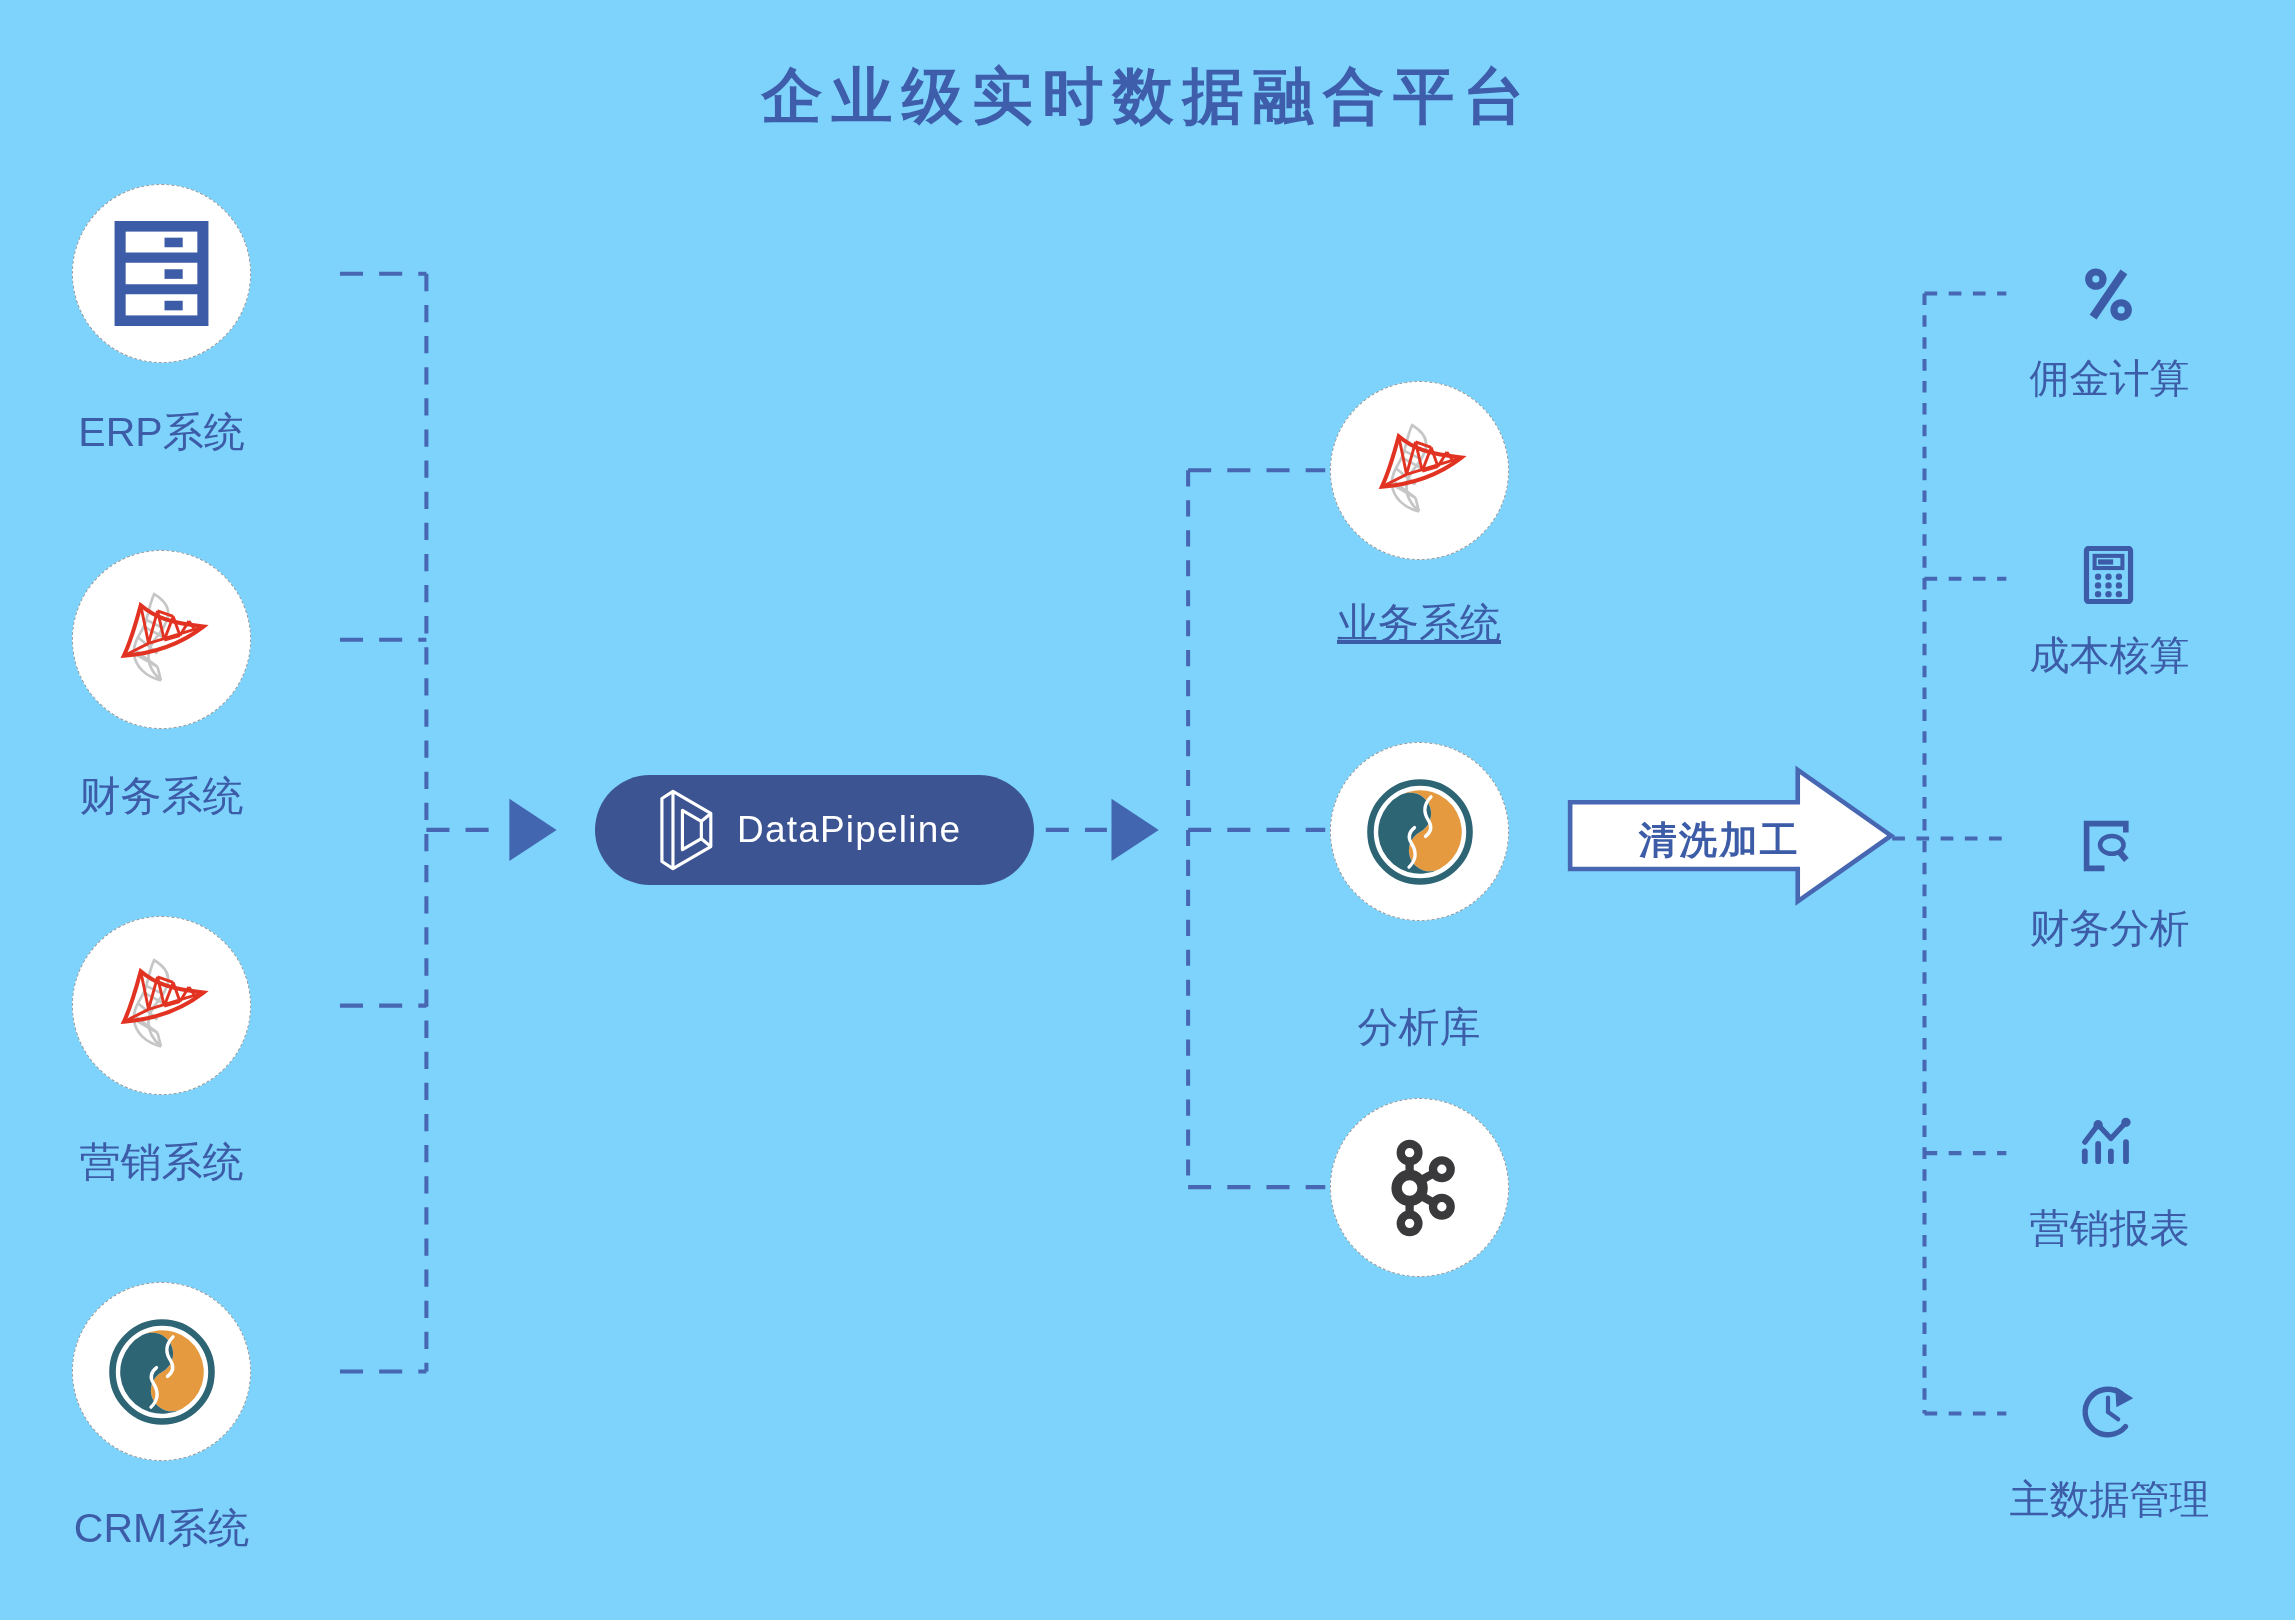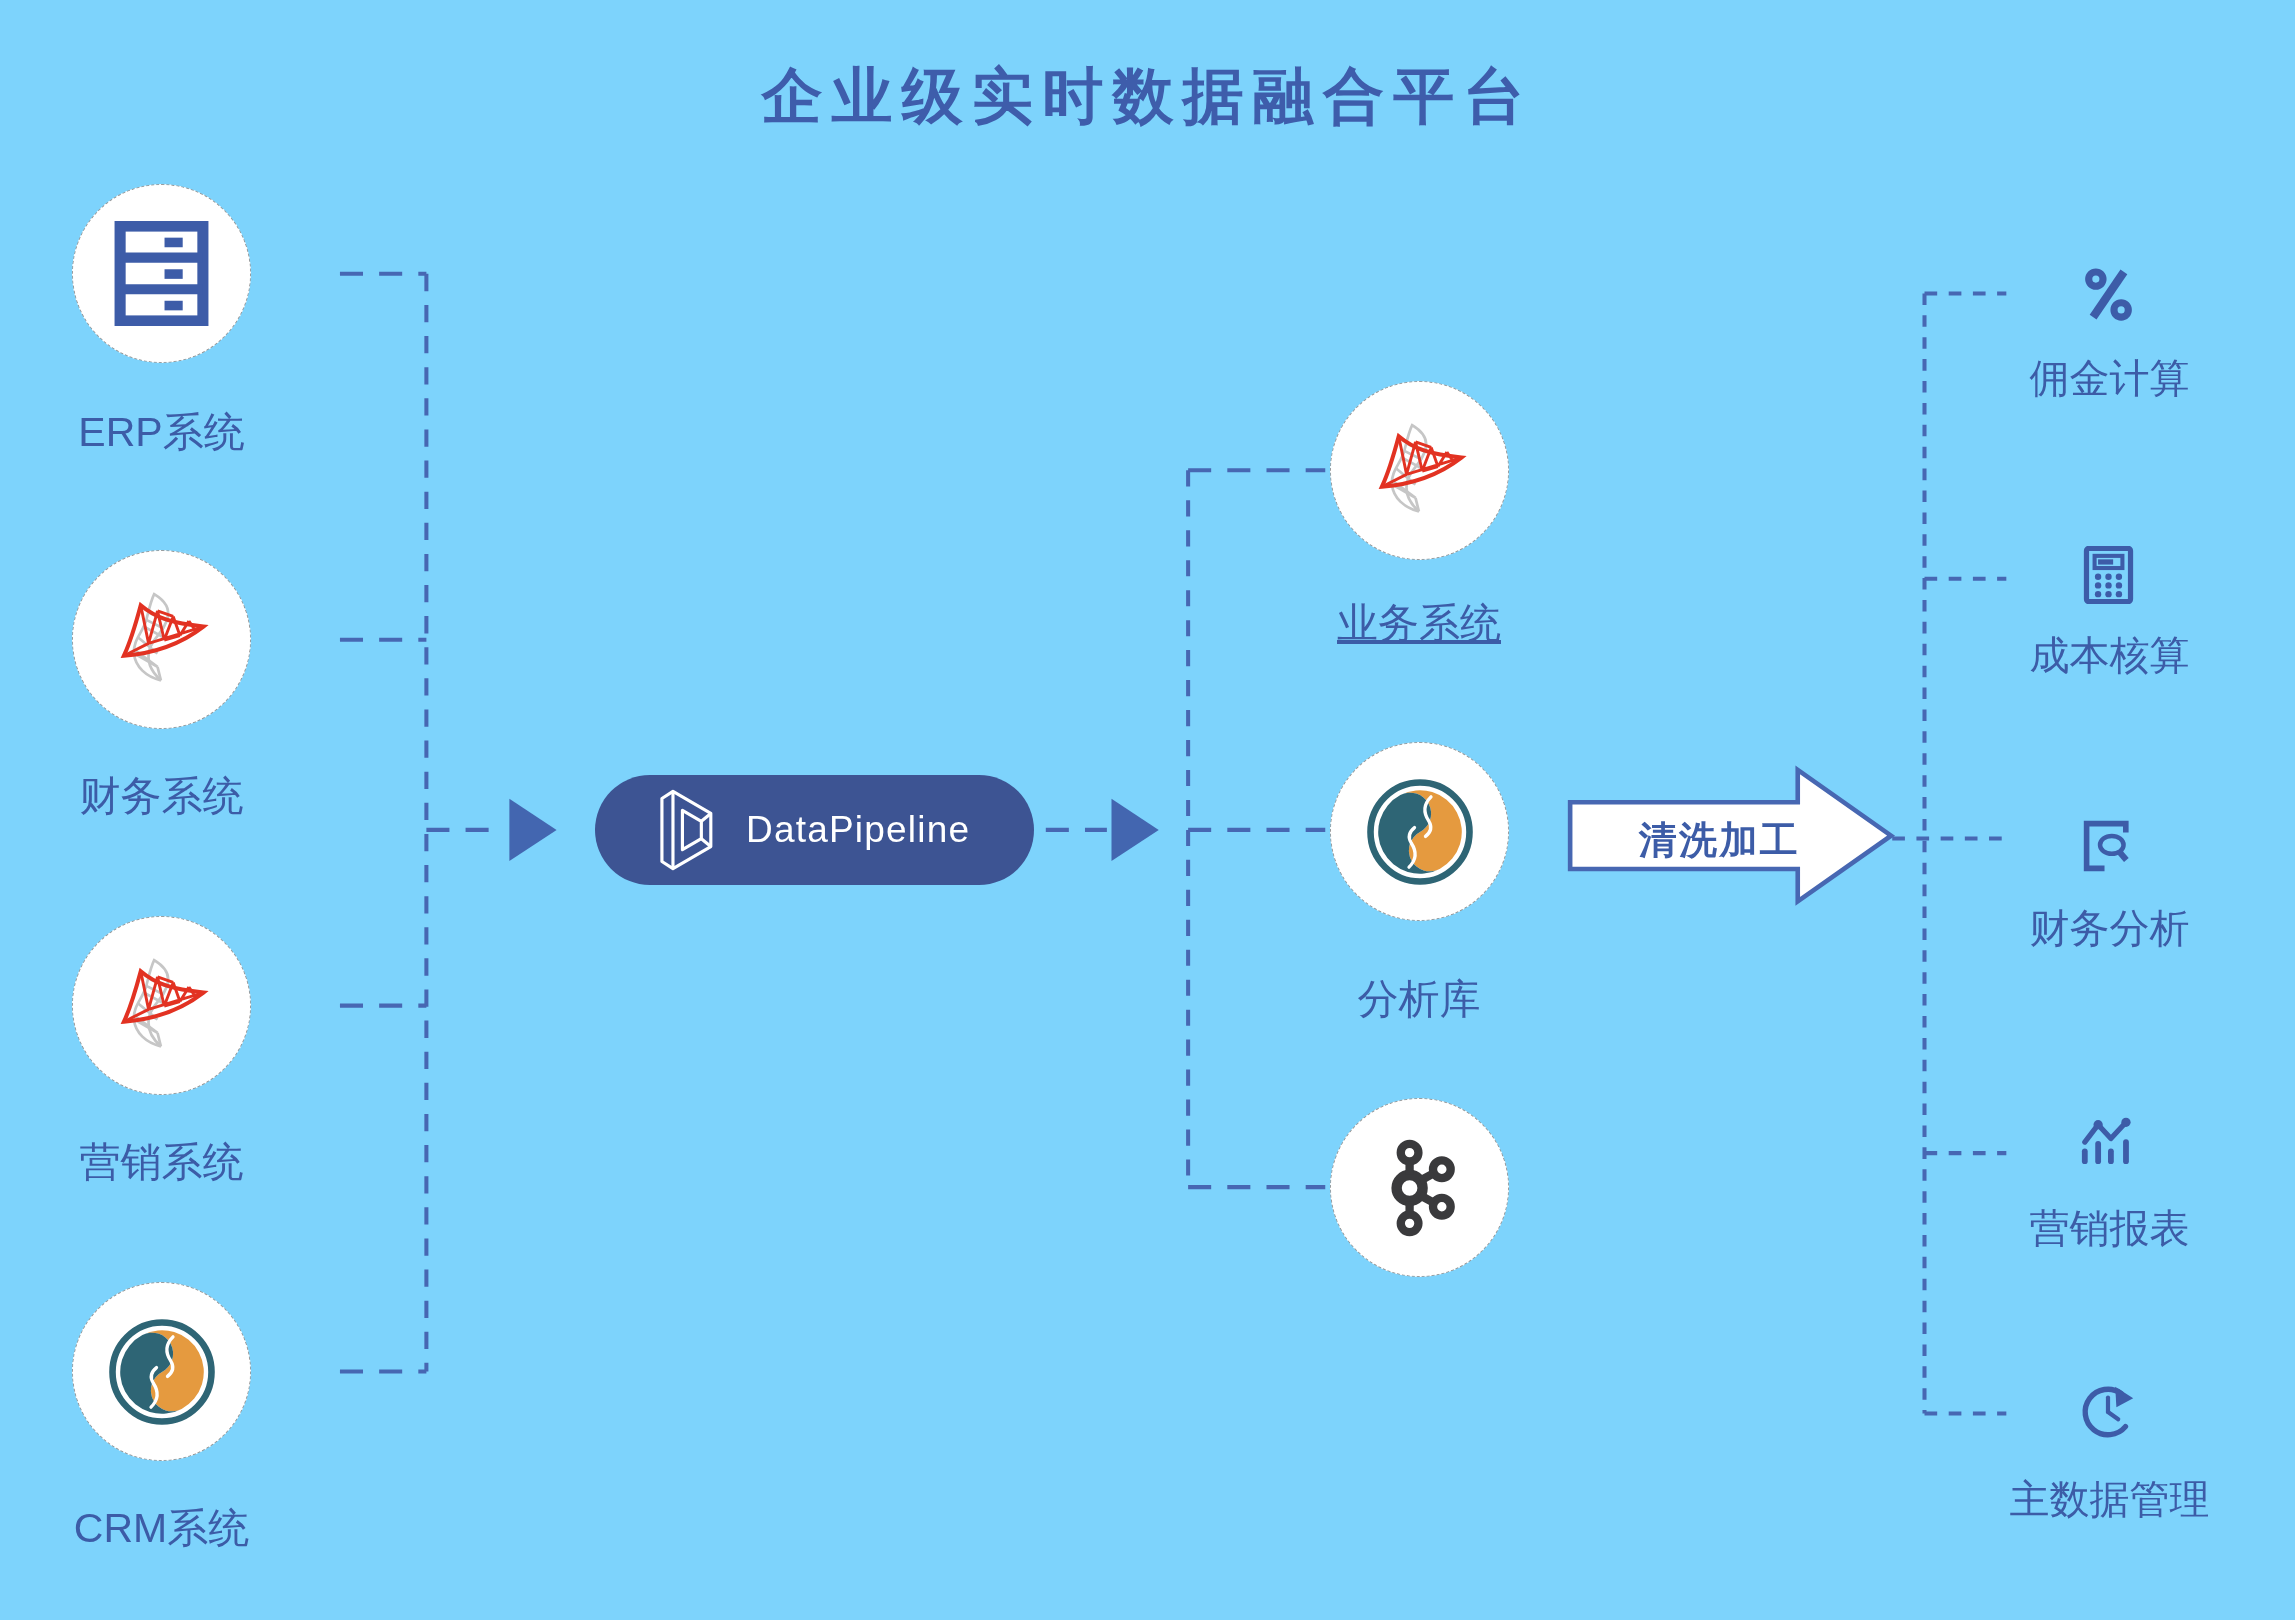--- a/index.html
+++ b/index.html
@@ -23,21 +23,21 @@
   .out-label{
     position:absolute;width:403px;text-align:center;
     font-size:40px;color:#3C5CA7;font-weight:500;white-space:nowrap;
   }
   .out-icon{position:absolute;}
   .pill{
     position:absolute;left:595px;top:775px;width:439px;height:110px;
     border-radius:55px;background:#3D5493;display:flex;align-items:center;
   }
   .pill-text{
-    color:#ffffff;font-size:37px;font-weight:500;letter-spacing:1.2px;margin-left:32px;white-space:nowrap;
+    color:#ffffff;font-size:37px;font-weight:500;letter-spacing:1.2px;margin-left:23px;white-space:nowrap;
   }
   .pill-logo{margin-left:59px;}
   .proc-label{
     position:absolute;left:1569px;top:815px;width:231px;text-align:right;
     font-size:38px;color:#3C5CA7;font-weight:600;letter-spacing:2.3px;white-space:nowrap;
   }
   svg{display:block;}
   .overlay{position:absolute;left:0;top:0;}
 </style>
 </head>
@@ -171,21 +171,21 @@
       <g transform="rotate(-28 50 50)">
         <path d="M50,12 A38,38 0 0 1 50,88 A19,19 0 0 1 50,50 A19,19 0 0 0 50,12 Z" fill="#E59A3F"></path>
         <path d="M50,12 A38,38 0 0 0 50,88 A19,19 0 0 1 50,50 A19,19 0 0 0 50,12 Z" fill="#2E6575"></path>
       </g>
       <g fill="none" stroke="#ffffff" stroke-width="3" stroke-linecap="round">
         <path d="M60,18 C52,26 54,34 58,40 C61,45 60,50 55,54"></path>
         <path d="M40,82 C48,74 46,66 42,60 C39,55 40,50 45,46"></path>
       </g>
     </svg>
   </div>
-  <div class="node-label" style="left:1246px;top:972px;">分析库</div>
+  <div class="node-label" style="left:1246px;top:1000px;">分析库</div>
 
   <div class="circle" style="left:1330px;top:1098px;">
     <svg viewBox="0 0 100 100" width="104" height="104">
       <g stroke="#3A3A3C" fill="none">
         <circle cx="40" cy="50" r="12.5" stroke-width="10"></circle>
         <circle cx="40" cy="16" r="8.5" stroke-width="8"></circle>
         <circle cx="40" cy="84" r="8.5" stroke-width="8"></circle>
         <circle cx="71" cy="32" r="8.5" stroke-width="8"></circle>
         <circle cx="71" cy="68" r="8.5" stroke-width="8"></circle>
         <line x1="40" y1="25" x2="40" y2="37" stroke-width="8"></line>

